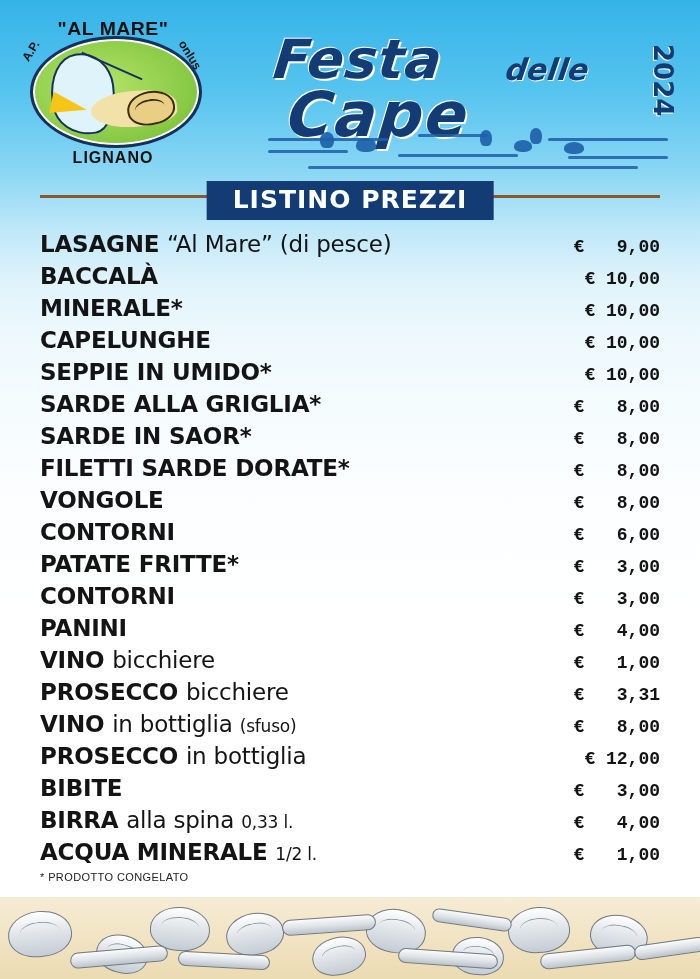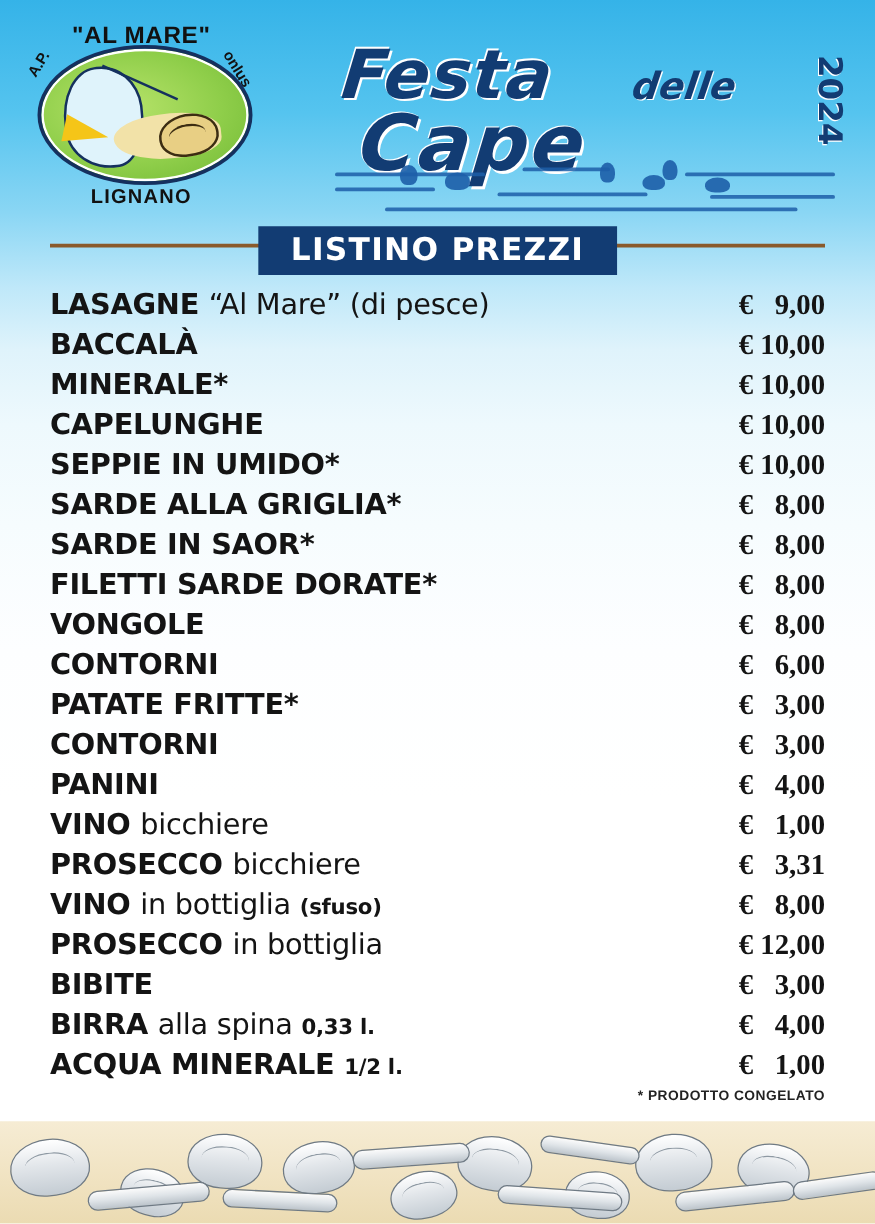--- a/index.html
+++ b/index.html
@@ -275,40 +275,40 @@
     font-weight: bold;
     color: #141414;
     white-space: nowrap;
     font-family: "DejaVu Sans", sans-serif;
     letter-spacing: -0.2px;
   }
   .item-name .light {
     font-weight: normal;
   }
   .item-name .small {
-    font-weight: bold;
+    font-weight: normal;
     font-size: 17px;
     text-align: right;
   }
   .item-name .star {
     font-weight: bold;
   }
   .price {
-    font-size: 23px;
+    font-size: 18px;
     font-weight: bold;
     color: #141414;
-    font-family: Liberation Serif, serif;
+    font-family: Liberation Mono, monospace;
     white-space: pre;
     text-align: right;
     min-width: 108px;
   }
   .footnote {
-    text-align: right;
+    text-align: left;
     font-size: 11px;
-    font-weight: bold;
+    font-weight: normal;
     color: #222;
     margin-top: 0;
     letter-spacing: 0.4px;
   }
 
   
   .bottom {
     position: absolute;
     left: 0;
     bottom: 0;

